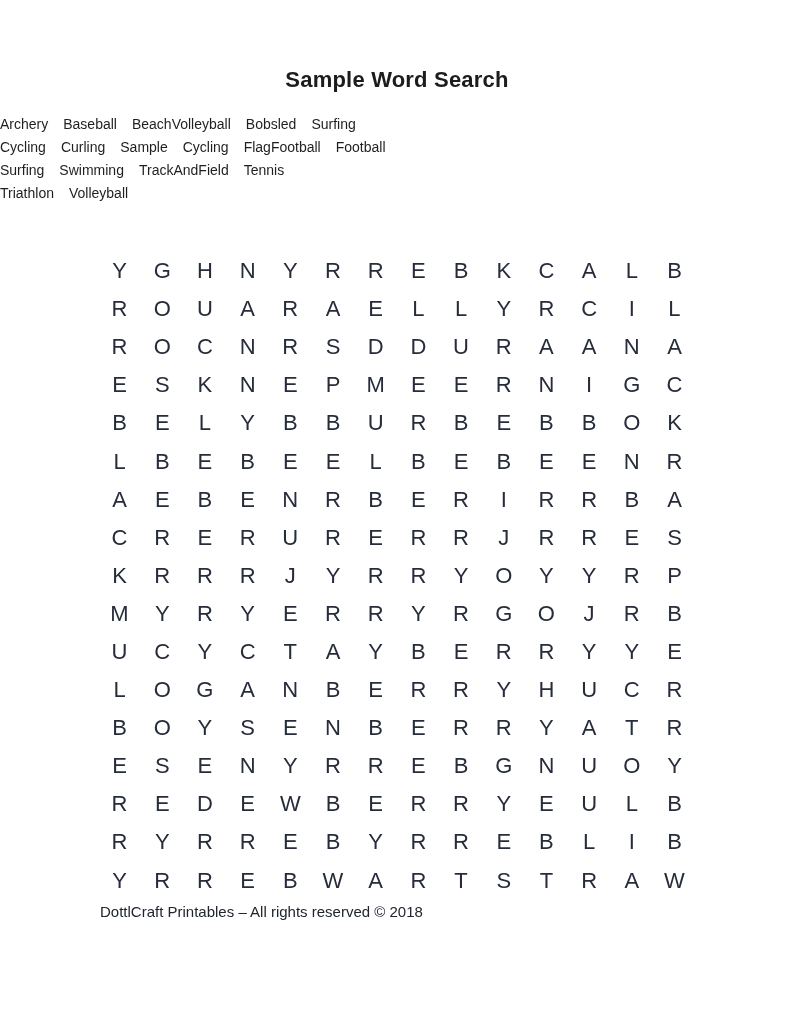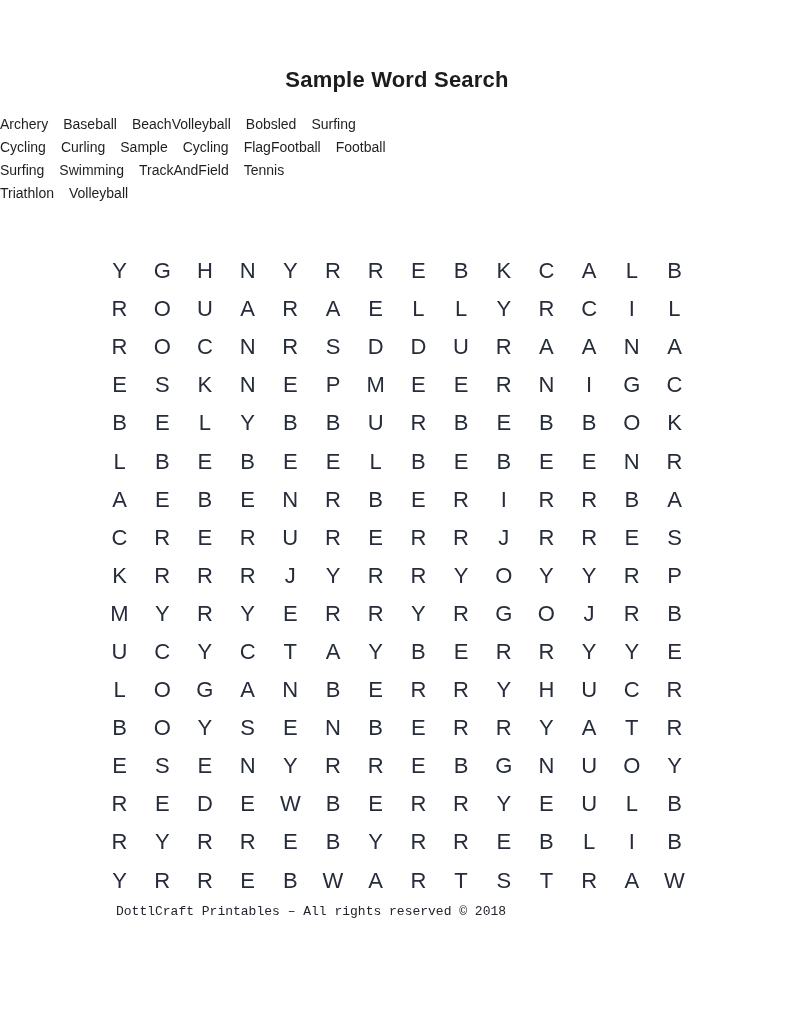--- a/index.html
+++ b/index.html
@@ -54,25 +54,24 @@
     color:var(--grid-color);
   }
   .grid-cell{
     display:flex;
     align-items:center;
     justify-content:center;
   }
   .footer{
     position:absolute;
     top:903px;
-    left:116px;
-    font-size:13px;
+    left:100px;
+    font-size:15px;
     line-height:17px;
     color:var(--footer-color);
-    font-family:Liberation Mono, monospace;
   }
 </style>
 </head>
 <body>
 
 <div class="page">
   <h1 class="title">Sample Word Search</h1>
   <div class="word-list" id="word-list">
       <div class="word-line">
         <span class="word">Archery</span>

